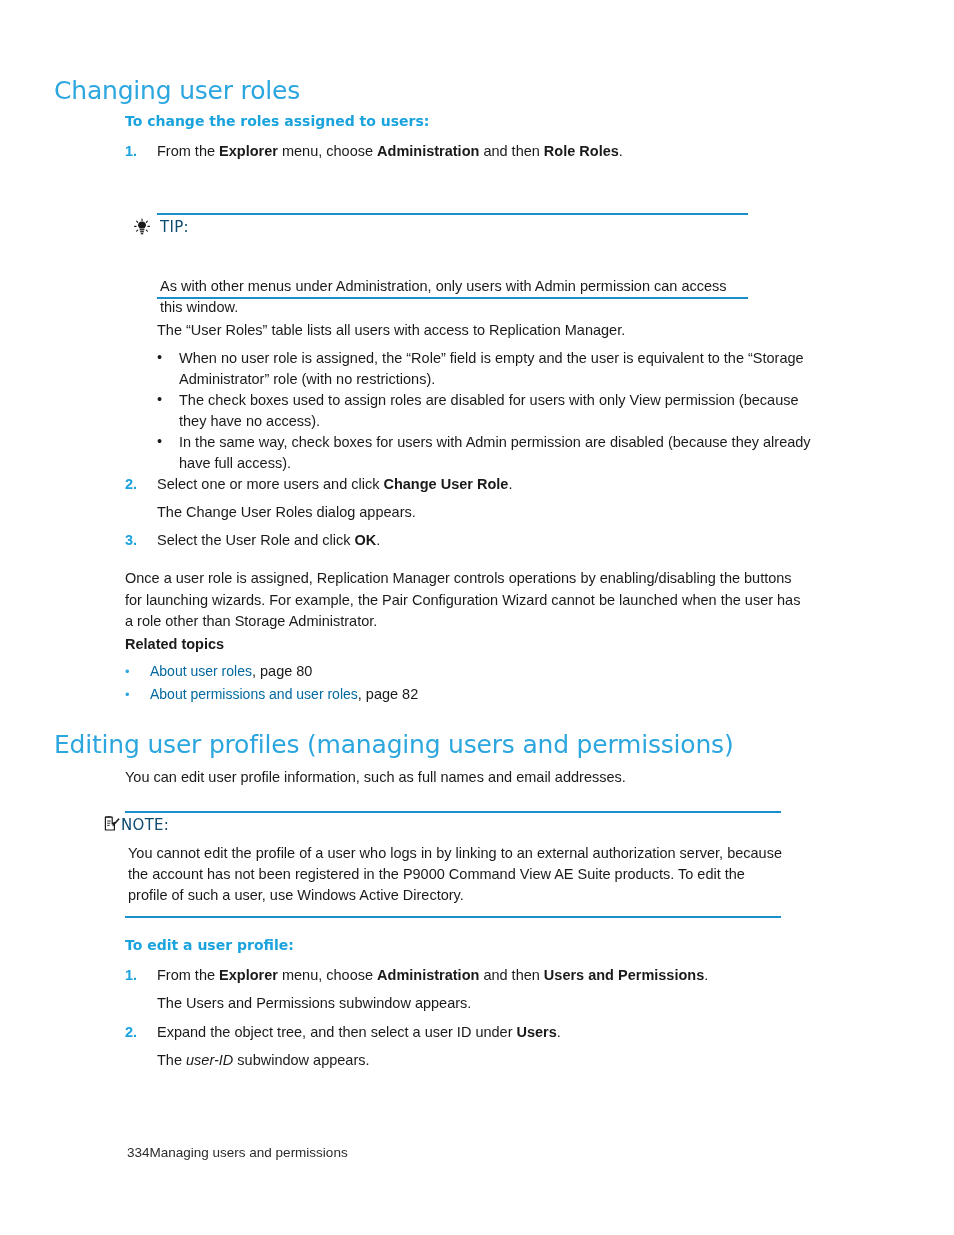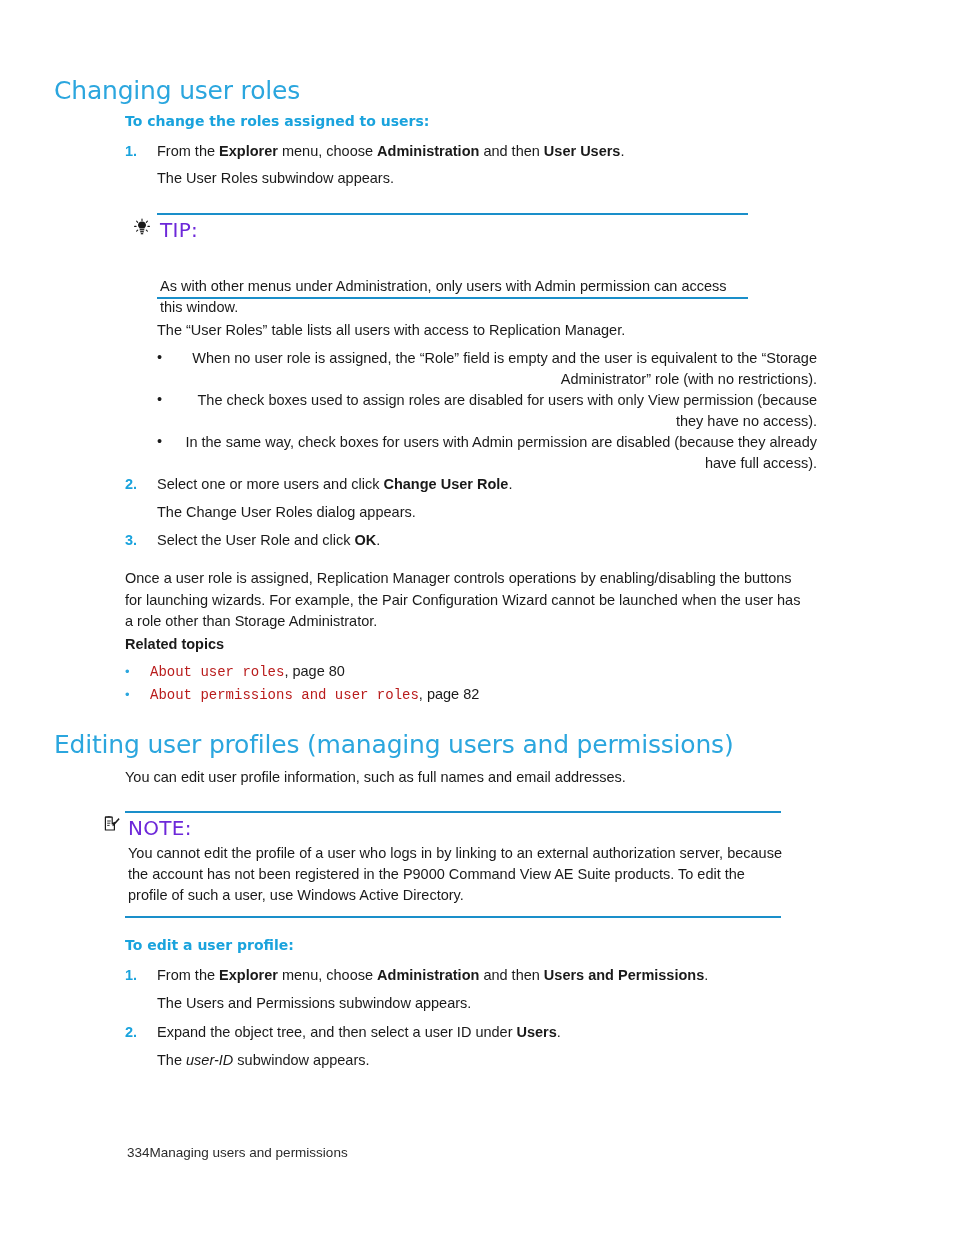--- a/index.html
+++ b/index.html
@@ -95,21 +95,20 @@
     left: 0;
     top: -1px;
     width: 14px;
     font-size: 14.5px;
     line-height: 20.5px;
     color: #1a1a1a;
   }
   .bullet .bullet-text {
     display: block;
     margin-left: 22px;
-    text-align: right;
   }
 
   
   .link-bullet {
     position: absolute;
     left: 125px;
     width: 600px;
     font-size: 14.5px;
     line-height: 21px;
   }
@@ -118,22 +117,22 @@
     left: 0;
     top: 0;
     color: #2ba6de;
     font-size: 13px;
   }
   .link-bullet .lb-inner {
     display: block;
     margin-left: 25px;
   }
   .xref {
-    color: #b91c1c;
-    font-family: Liberation Mono, monospace;
+    color: #0369a1;
+    font-family: Liberation Sans, sans-serif;
     font-size: 14px;
     text-decoration: none;
   }
   .xref-suffix { color: #1a1a1a; }
 
   
   .admon {
     position: absolute;
   }
   .admon .rule {
@@ -143,22 +142,22 @@
     background: #1a8fca;
   }
   .admon .rule.top { top: 0; }
   .admon .icon-wrap {
     position: absolute;
     top: -8px;
   }
   .admon .admon-label {
     position: absolute;
     font-family: "DejaVu Sans", sans-serif;
-    font-size: 20px;
-    color: #6d28d9;
+    font-size: 15px;
+    color: #0c4a6e;
     letter-spacing: 0.3px;
     white-space: nowrap;
   }
   .admon .admon-body {
     position: absolute;
     font-size: 14.5px;
     line-height: 21px;
     color: #1a1a1a;
   }
 
@@ -168,21 +167,21 @@
   #tip-box .rule.bottom { top: 84px; }
   #tip-box .icon-wrap { left: 0px; top: 5px; }
   #tip-box .admon-label { left: 27px; top: 5px; }
   #tip-box .admon-body { left: 27px; top: 31px; width: 580px; margin-top: 32px; }
 
   
   #note-box { left: 103px; top: 811px; width: 680px; }
   #note-box .rule { left: 22px; width: 656px; }
   #note-box .rule.bottom { top: 105px; }
   #note-box .icon-wrap { left: 0px; top: 4px; }
-  #note-box .admon-label { left: 25px; top: 5px; }
+  #note-box .admon-label { left: 18px; top: 5px; }
   #note-box .admon-body { left: 25px; top: 32px; width: 655px; }
 
   
   #page-footer {
     position: absolute;
     left: 127px;
     top: 1145px;
     font-size: 13.5px;
     color: #2b2b2b;
     white-space: nowrap;
@@ -195,23 +194,22 @@
 <body>
 
 <div class="page">
 
   <h1 class="chapter-heading" id="heading-changing-user-roles">Changing user roles</h1>
 
   <h2 class="task-heading" id="heading-to-change-roles">To change the roles assigned to users:</h2>
 
   <div class="step" style="top:141px;">
     <span class="num">1.</span>
-    <span class="step-text"><span>From the </span><b>Explorer</b><span> menu, choose </span><b>Administration</b><span> and then </span><b>User Users</b><span>.</span></span>
-  </div>
-  <div class="para" style="left:157px; top:168px; width:660px;">The User Roles subwindow appears.</div>
+    <span class="step-text"><span>From the </span><b>Explorer</b><span> menu, choose </span><b>Administration</b><span> and then </span><b>Role Roles</b><span>.</span></span>
+  </div>
 
   <div class="admon" id="tip-box">
     <div class="rule top"></div>
     <div class="rule bottom"></div>
 
     <span class="icon-wrap">
       <svg width="18" height="18" viewBox="0 0 18 18" aria-hidden="true">
         <g stroke="#1a1a1a" stroke-width="1.1" stroke-linecap="round" fill="none">
           <line x1="9" y1="1" x2="9" y2="2.6"></line>
           <line x1="3.6" y1="3.2" x2="4.7" y2="4.3"></line>

